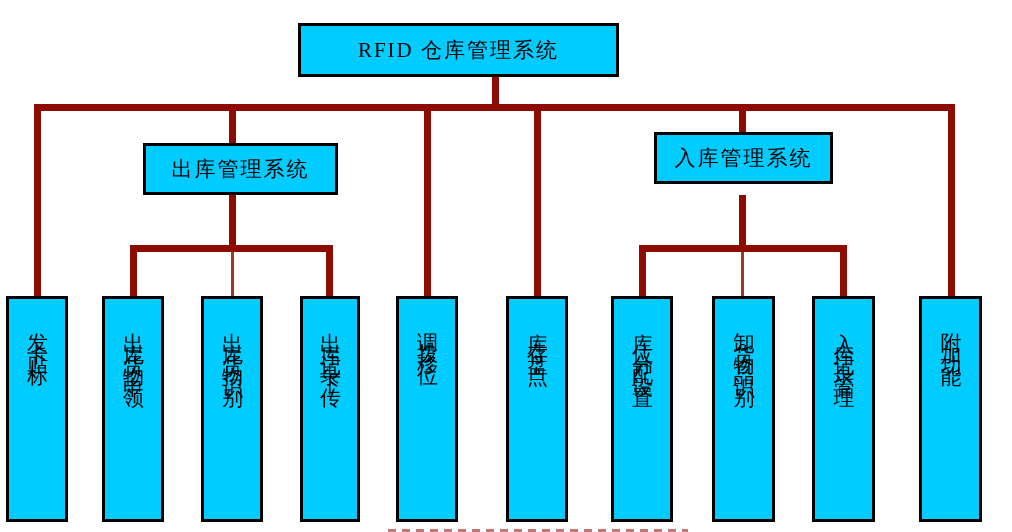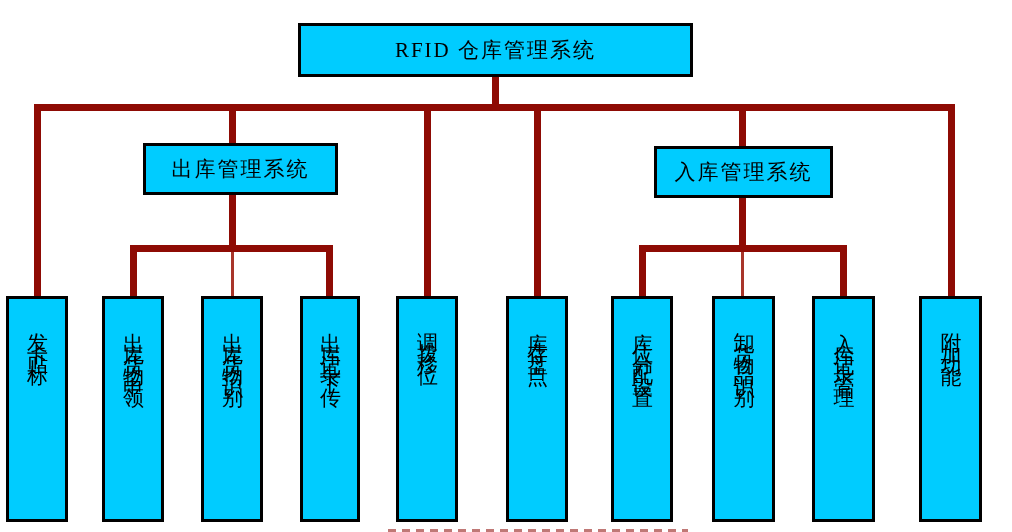--- a/index.html
+++ b/index.html
@@ -62,28 +62,28 @@
   <div class="line" style="left:130px;top:245px;width:7px;height:51px"></div>
   <div class="line thin" style="left:231px;top:252px;width:3px;height:44px"></div>
   <div class="line" style="left:326px;top:245px;width:7px;height:51px"></div>
 
   <div class="line" style="left:739px;top:195px;width:7px;height:57px"></div>
   <div class="line" style="left:639px;top:245px;width:208px;height:7px"></div>
   <div class="line" style="left:639px;top:245px;width:7px;height:51px"></div>
   <div class="line thin" style="left:741px;top:252px;width:3px;height:44px"></div>
   <div class="line" style="left:840px;top:245px;width:7px;height:51px"></div>
 
-  <div class="node" style="left:298px;top:23px;width:395px;height:54px">
+  <div class="node" style="left:298px;top:23px;width:321px;height:54px">
     <span class="hlabel">RFID 仓库管理系统</span>
   </div>
 
   <div class="node" style="left:143px;top:143px;width:195px;height:52px">
     <span class="hlabel">出库管理系统</span>
   </div>
-  <div class="node" style="left:654px;top:146px;width:179px;height:52px">
+  <div class="node" style="left:654px;top:132px;width:179px;height:52px">
     <span class="hlabel">入库管理系统</span>
   </div>
 
   <div class="node leaf" style="left:6px;top:296px;width:62px;height:226px">
     <span class="vlabel">发卡贴标</span>
   </div>
   <div class="node leaf" style="left:102px;top:296px;width:62px;height:226px">
     <span class="vlabel">出库货物申领</span>
   </div>
   <div class="node leaf" style="left:201px;top:296px;width:62px;height:226px">

